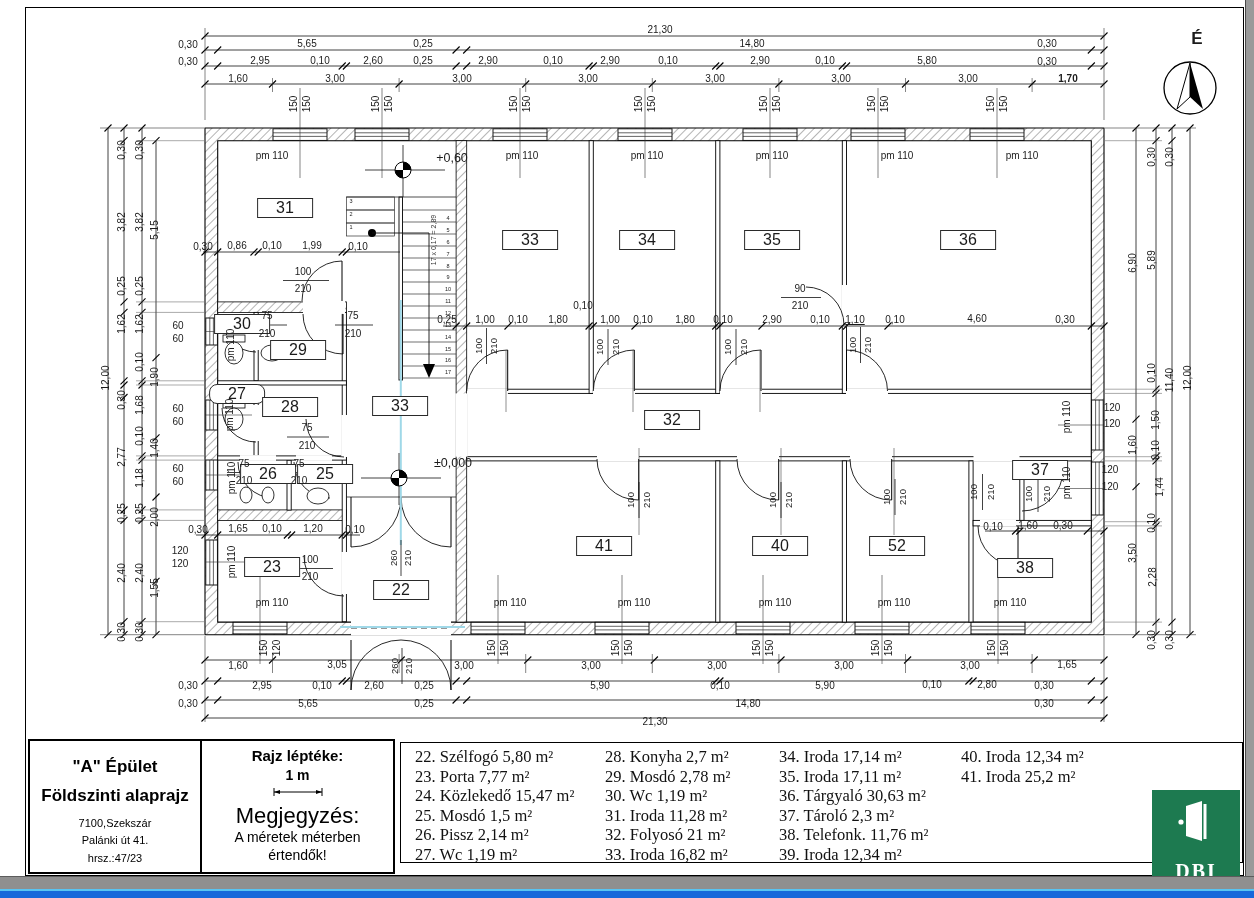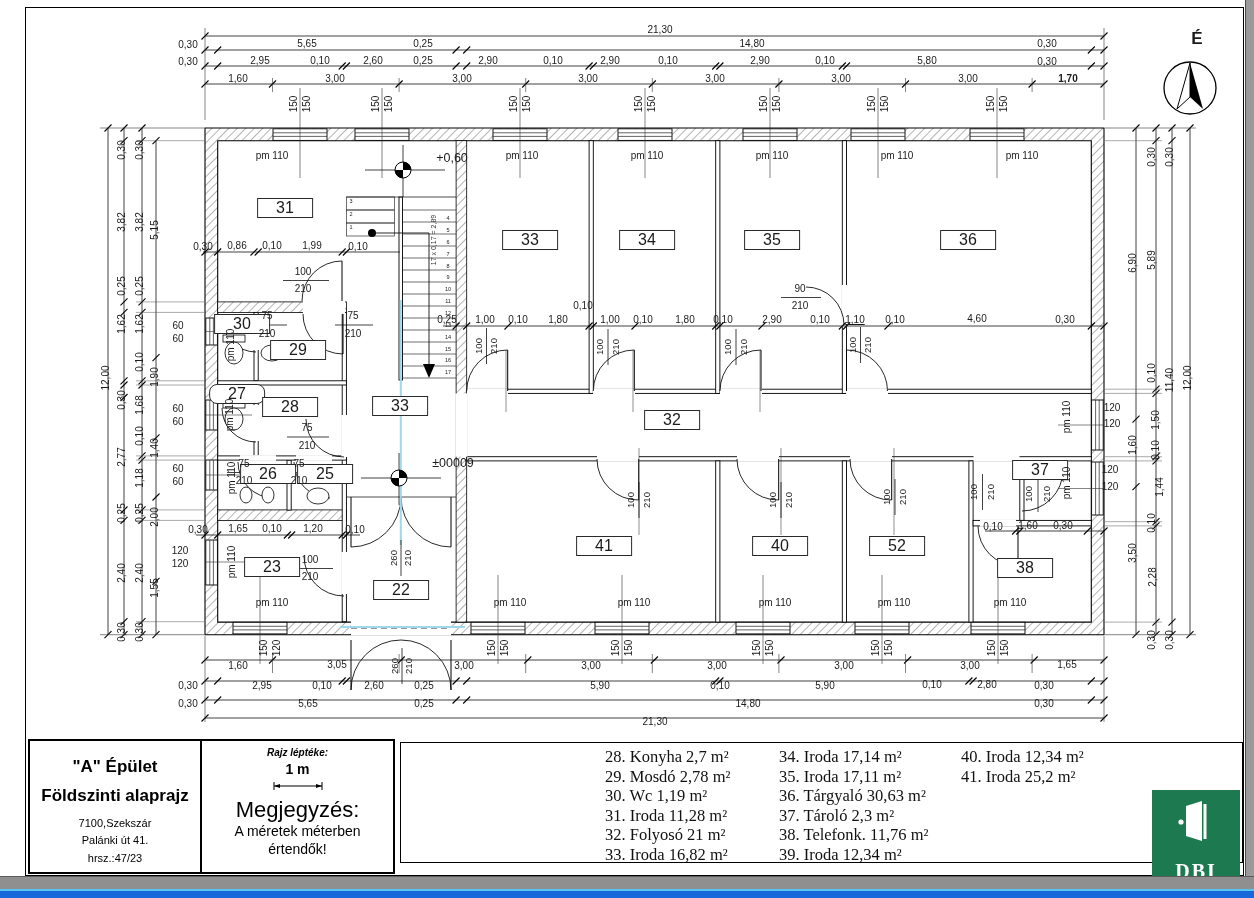--- a/index.html
+++ b/index.html
@@ -19,21 +19,21 @@
   .x{font-size:12.5px;}
   .t{font-size:7px;color:#333;}
   .n{font-size:17px;font-weight:bold;}
   .room{font-size:16px;border:1.2px solid #2a2a2a;background:#fff;padding:1px 18px;}
   
   .titleblock{position:absolute;left:28px;top:739px;width:367px;height:135px;border:2px solid #000;box-sizing:border-box;display:flex;}
   .tb-left{width:172px;border-right:2px solid #000;box-sizing:border-box;text-align:center;padding-top:12px;}
   .tb-right{flex:1;text-align:center;padding-top:6px;}
   .tb-title{font-size:17px;font-weight:bold;line-height:1.7;}
   .tb-small{font-size:11px;line-height:1.6;margin-top:4px;}
-  .sc-label{font-size:10px;font-weight:bold;font-style:italic;}
+  .sc-label{font-size:15px;font-weight:bold;}
   .sc-scale{font-size:14px;font-weight:bold;margin-top:3px;}
   .sc-note-title{font-size:22px;margin-top:2px;}
   .sc-note{font-size:14px;line-height:1.25;}
   
   .legendbox{position:absolute;left:400px;top:742px;width:843px;height:121px;border:1.5px solid #000;box-sizing:border-box;
     font-family:"Liberation Serif",serif;font-size:16.5px;color:#111;}
   .lg-col{position:absolute;top:4px;line-height:19.6px;white-space:nowrap;}
   .totals{position:absolute;left:1030px;top:795px;width:180px;font-family:"Liberation Serif",serif;font-size:17px;color:#111;line-height:30px;text-align:left;}
   
   .logo{position:absolute;left:1152px;top:790px;width:88px;height:94px;background:#1d7a50;text-align:center;box-sizing:border-box;}
@@ -515,21 +515,21 @@
       <div class="lbl p" style="left: 775px; top: 603px;">pm 110</div>
       <div class="lbl p" style="left: 894px; top: 603px;">pm 110</div>
       <div class="lbl p" style="left: 1010px; top: 603px;">pm 110</div>
       <div class="lbl q lv" style="left: 231px; top: 345px;">pm 110</div>
       <div class="lbl q lv" style="left: 230px; top: 415px;">pm 110</div>
       <div class="lbl q lv" style="left: 232px; top: 478px;">pm 110</div>
       <div class="lbl q lv" style="left: 232px; top: 562px;">pm 110</div>
       <div class="lbl q lv" style="left: 1067px; top: 417px;">pm 110</div>
       <div class="lbl q lv" style="left: 1067px; top: 483px;">pm 110</div>
       <div class="lbl x" style="left: 452px; top: 158px;">+0,60</div>
-      <div class="lbl x" style="left: 453px; top: 463px;">±00009</div>
+      <div class="lbl x" style="left: 453px; top: 463px;">±0,000</div>
       <div class="lbl t lv" style="left: 433px; top: 240px;">17 x 0,17 = 2,89</div>
       <div class="lbl s" style="left: 351px; top: 228px;">1</div>
       <div class="lbl s" style="left: 351px; top: 215px;">2</div>
       <div class="lbl s" style="left: 351px; top: 202px;">3</div>
       <div class="lbl s" style="left: 448px; top: 219px;">4</div>
       <div class="lbl s" style="left: 448px; top: 231px;">5</div>
       <div class="lbl s" style="left: 448px; top: 243px;">6</div>
       <div class="lbl s" style="left: 448px; top: 255px;">7</div>
       <div class="lbl s" style="left: 448px; top: 267px;">8</div>
       <div class="lbl s" style="left: 448px; top: 278px;">9</div>
@@ -765,20 +765,28 @@
       </svg>
       <div class="sc-note-title">Megjegyzés:</div>
       <div class="sc-note">
         <div>A méretek méterben</div>
         <div>értendők!</div>
       </div>
     </div>
   </div>
 
   <div class="legendbox">
+    <div class="lg-col" id="lg-col-0" style="left:14px">
+        <div>22. Szélfogó 5,80 m²</div>
+        <div>23. Porta 7,77 m²</div>
+        <div>24. Közlekedő 15,47 m²</div>
+        <div>25. Mosdó 1,5 m²</div>
+        <div>26. Pissz 2,14 m²</div>
+        <div>27. Wc 1,19 m²</div>
+      </div>
     <div class="lg-col" id="lg-col-1" style="left:204px">
         <div>28. Konyha 2,7 m²</div>
         <div>29. Mosdó 2,78 m²</div>
         <div>30. Wc 1,19 m²</div>
         <div>31. Iroda 11,28 m²</div>
         <div>32. Folyosó 21 m²</div>
         <div>33. Iroda 16,82 m²</div>
       </div>
     <div class="lg-col" id="lg-col-2" style="left:378px">
         <div>34. Iroda 17,14 m²</div>

